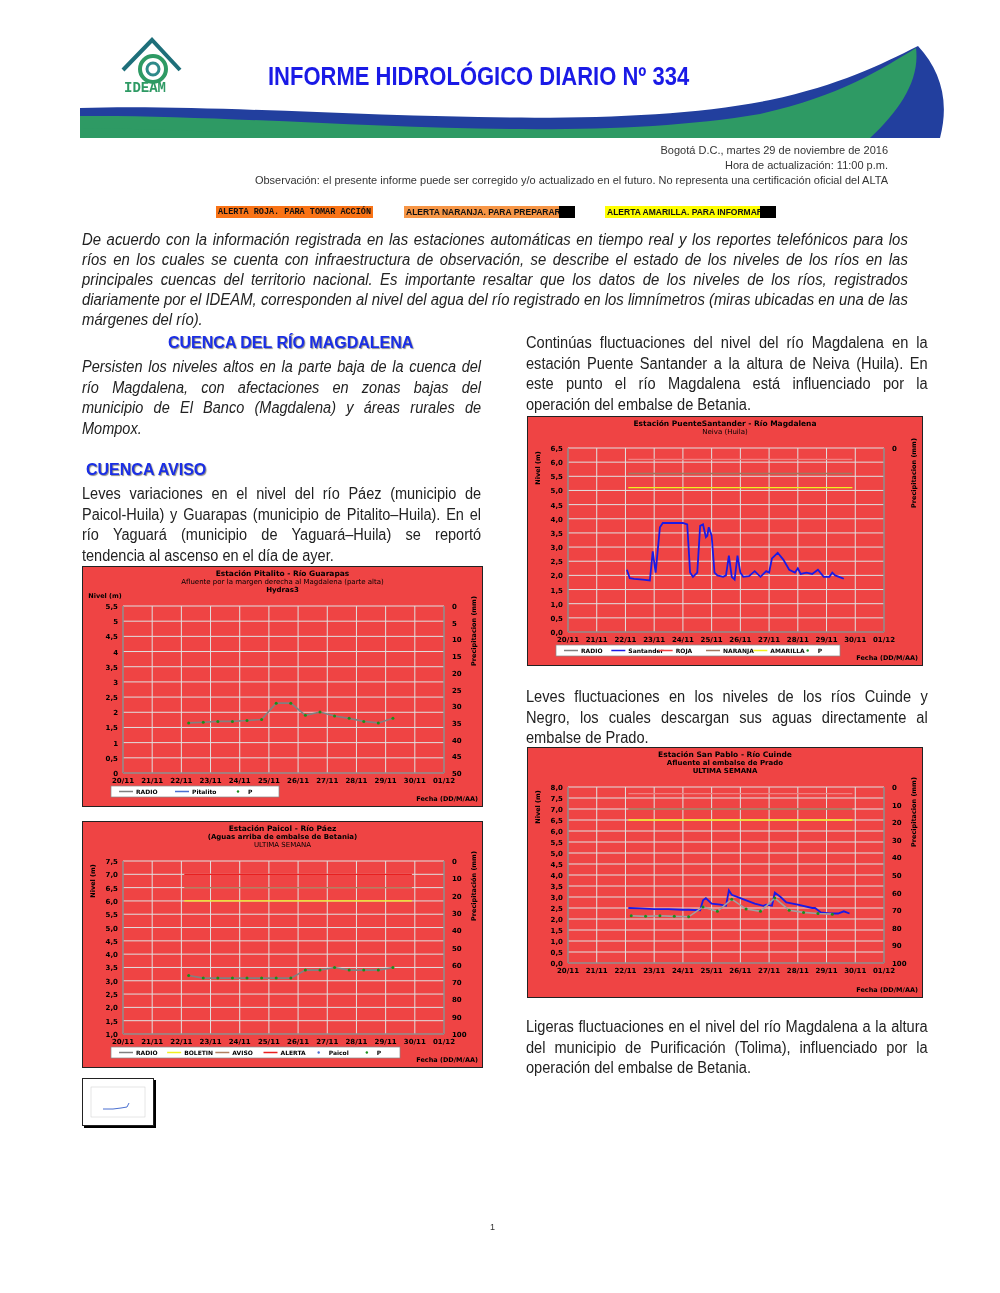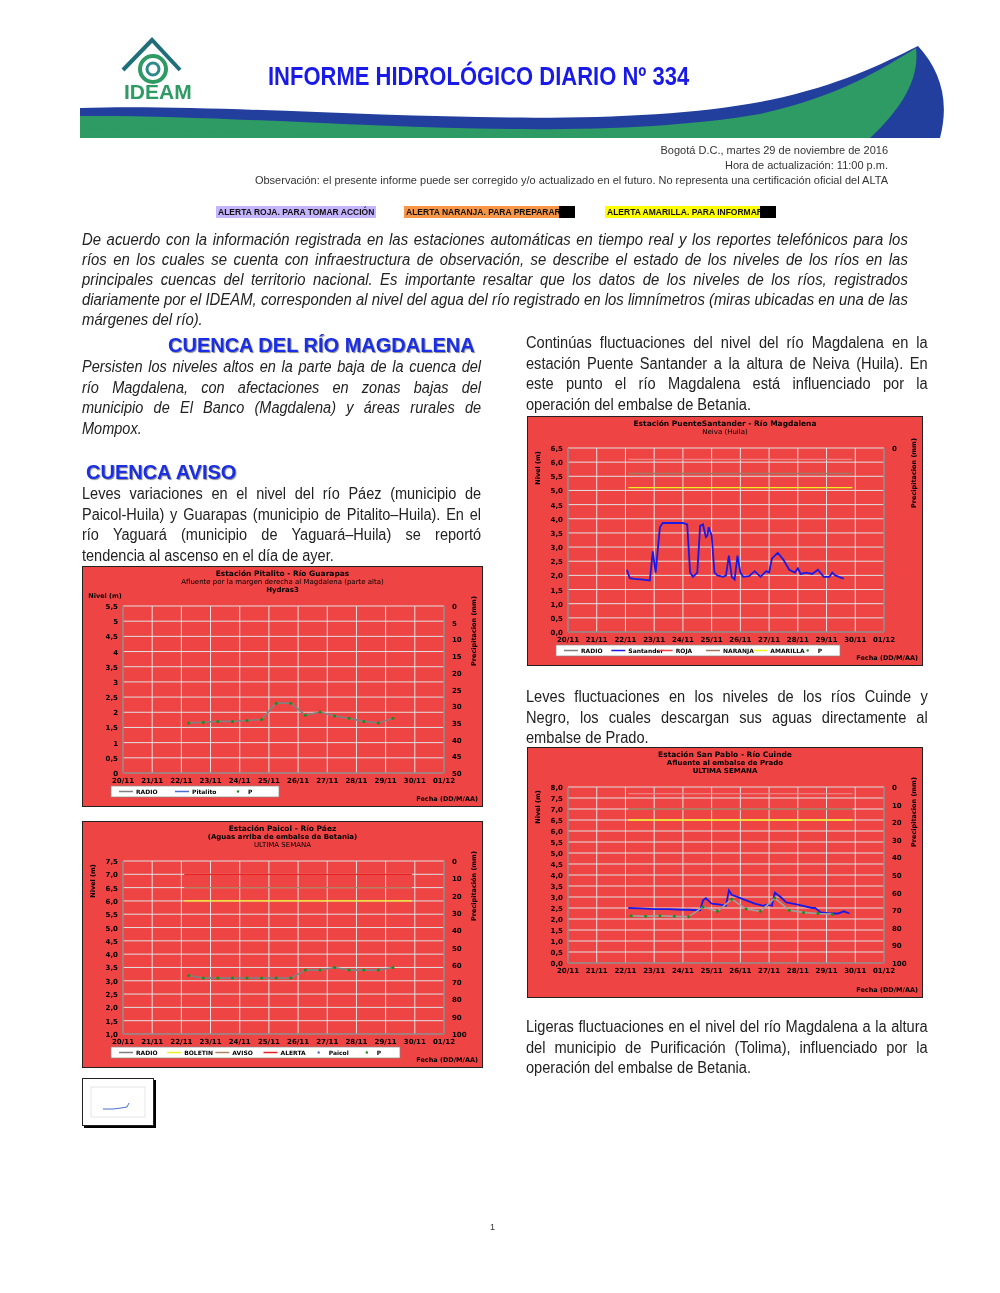--- a/index.html
+++ b/index.html
@@ -6,21 +6,21 @@
   body { width:1000px; height:1293px; position:relative; overflow:hidden; font-family:"Liberation Sans", sans-serif; color:#111; }
   .abs { position:absolute; }
   .banner { left:80px; top:30px; width:900px; height:108px; }
   .title { left:268px; top:62px; font-family:"Liberation Sans", sans-serif; font-weight:bold; font-size:25px; color:#1a1ae6; transform:scaleX(0.88); transform-origin:left top; letter-spacing:0px; white-space:nowrap; }
   .meta { right:112px; text-align:right; font-size:11px; color:#333; white-space:nowrap; }
   .alerts { top:206px; height:12px; font-size:8.5px; font-weight:bold; }
   .alert { position:absolute; top:0; height:12px; line-height:12px; padding:0 2px; white-space:nowrap; color:#111; }
   .blk { display:inline-block; width:16px; height:12px; background:#000; vertical-align:top; }
   .intro { left:82px; top:230px; width:826px; font-style:italic; font-size:16px; line-height:20px; text-align:justify; color:#222; transform:scaleX(0.93); transform-origin:left top; width:888px; }
   .col-text { font-size:16px; line-height:20.5px; text-align:justify; color:#222; }
-  .hdr { font-weight:bold; color:#1a2ee6; text-shadow:1px 1px 1px #8a8a8a; font-size:20px; }
+  .hdr { font-weight:bold; color:#1a2ee6; text-shadow:1px 1px 1px #8a8a8a; font-size:16px; }
   .chart { position:absolute; border:1px solid #222; background:#ef4444; }
   .chart svg { display:block; }
   .pagenum { left:490px; top:1222px; font-size:9px; color:#333; }
 </style>
 </head>
 <body>
 
 <div class="abs banner">
   <svg width="900" height="108" viewBox="0 0 900 108">
     <path d="M0 80 C 200 70, 520 110, 700 70 C 780 50, 820 30, 900 18 L 900 108 L 0 108 Z" fill="#ffffff"></path>
@@ -29,30 +29,30 @@
     <path d="M0 98 C 200 100, 460 124, 660 108 L 0 108 Z" fill="#2e9a64"></path>
   </svg>
 </div>
 
 <div class="abs" style="left:118px;top:36px;width:70px;height:70px;">
   <svg width="70" height="70" viewBox="0 0 70 70">
     <path d="M5 34 L34 4 L62 34" fill="none" stroke="#1e6f7a" stroke-width="4"></path>
     <circle cx="35" cy="33" r="13" fill="none" stroke="#2e9a64" stroke-width="4"></circle>
     <circle cx="35" cy="33" r="6" fill="none" stroke="#2e8a8a" stroke-width="3"></circle>
   </svg>
-  <div style="position:absolute;left:6px;top:44px;font-weight:bold;font-size:21px;color:#2e9a64;font-family:Liberation Sans, sans-serif;">IDEAM</div>
+  <div style="position:absolute;left:6px;top:44px;font-weight:bold;font-size:14px;color:#2e9a64;font-family:Liberation Mono, monospace;">IDEAM</div>
 </div>
 <div class="abs title">INFORME HIDROLÓGICO DIARIO Nº 334</div>
 
 <div class="abs meta" style="top:144px;">Bogotá D.C., martes 29 de noviembre de 2016</div>
 <div class="abs meta" style="top:159px;">Hora de actualización: 11:00 p.m.</div>
 <div class="abs meta" style="top:174px;">Observación: el presente informe puede ser corregido y/o actualizado en el futuro. No representa una certificación oficial del ALTA</div>
 
 <div class="abs alerts" style="left:0;width:1000px;">
-  <div class="alert" style="left:216px;background:#c4b5fd;"><span>ALERTA ROJA. PARA TOMAR ACCIÓN</span></div>
+  <div class="alert" style="left:216px;background:#f97316;font-family:Liberation Mono, monospace;"><span>ALERTA ROJA. PARA TOMAR ACCIÓN</span></div>
   <div class="alert" style="left:404px;background:#f79646;overflow:hidden;width:155px;"><span>ALERTA NARANJA. PARA PREPARARSE</span></div>
   <span class="abs blk" style="left:559px;top:0;"></span>
   <div class="alert" style="left:605px;background:#ffff00;overflow:hidden;width:155px;"><span>ALERTA AMARILLA. PARA INFORMARSE</span></div>
   <span class="abs blk" style="left:760px;top:0;"></span>
 </div>
 
 <div class="abs intro">De acuerdo con la información registrada en las estaciones automáticas en tiempo real y los reportes telefónicos para los ríos en los cuales se cuenta con infraestructura de observación, se describe el estado de los niveles de los ríos en las principales cuencas del territorio nacional. Es importante resaltar que los datos de los niveles de los ríos, registrados diariamente por el IDEAM, corresponden al nivel del agua del río registrado en los limnímetros (miras ubicadas en una de las márgenes del río).</div>
 
 <div class="abs hdr" style="left:168px;top:334px;">CUENCA DEL RÍO MAGDALENA</div>
 <div class="abs col-text" style="left:82px;top:357px;width:440px;font-style:italic;transform:scaleX(0.907);transform-origin:left top;">Persisten los niveles altos en la parte baja de la cuenca del río Magdalena, con afectaciones en zonas  bajas del municipio de El Banco (Magdalena) y áreas rurales de Mompox.</div>

